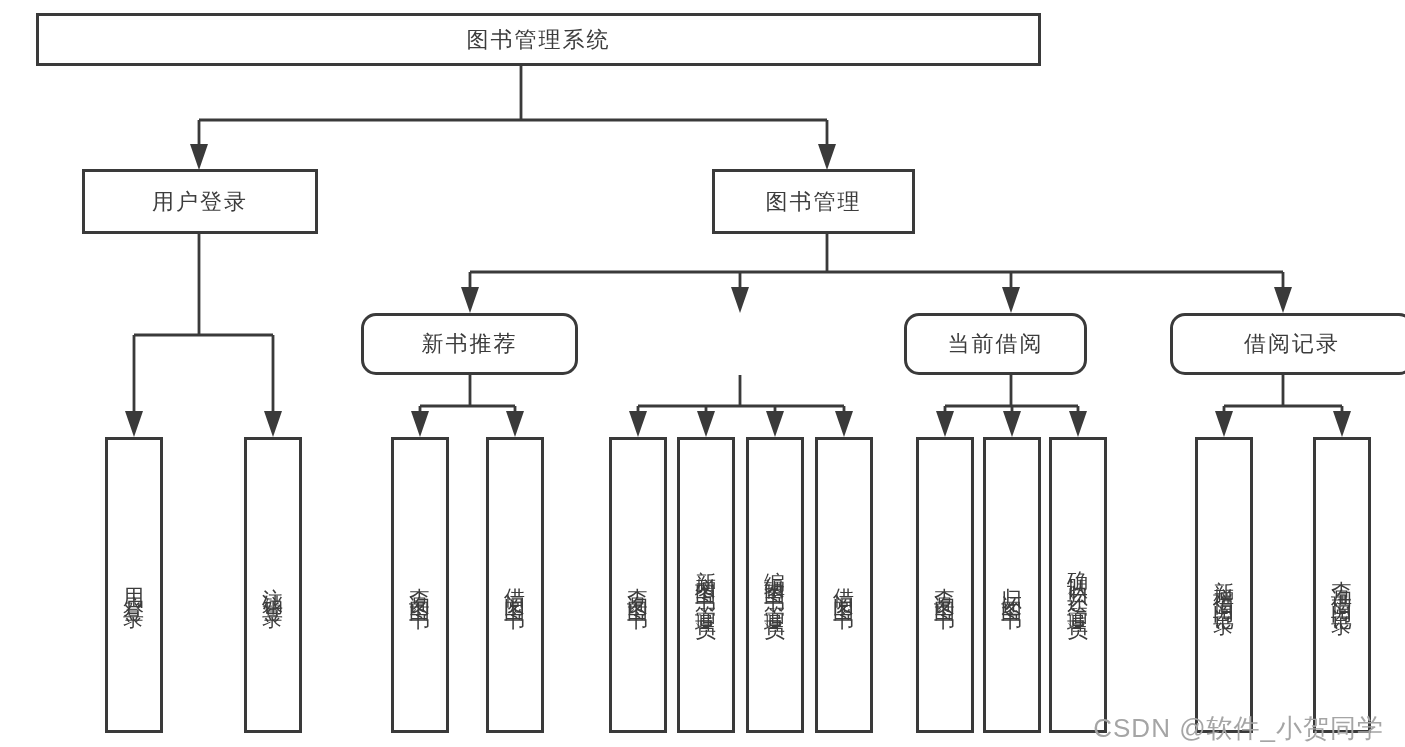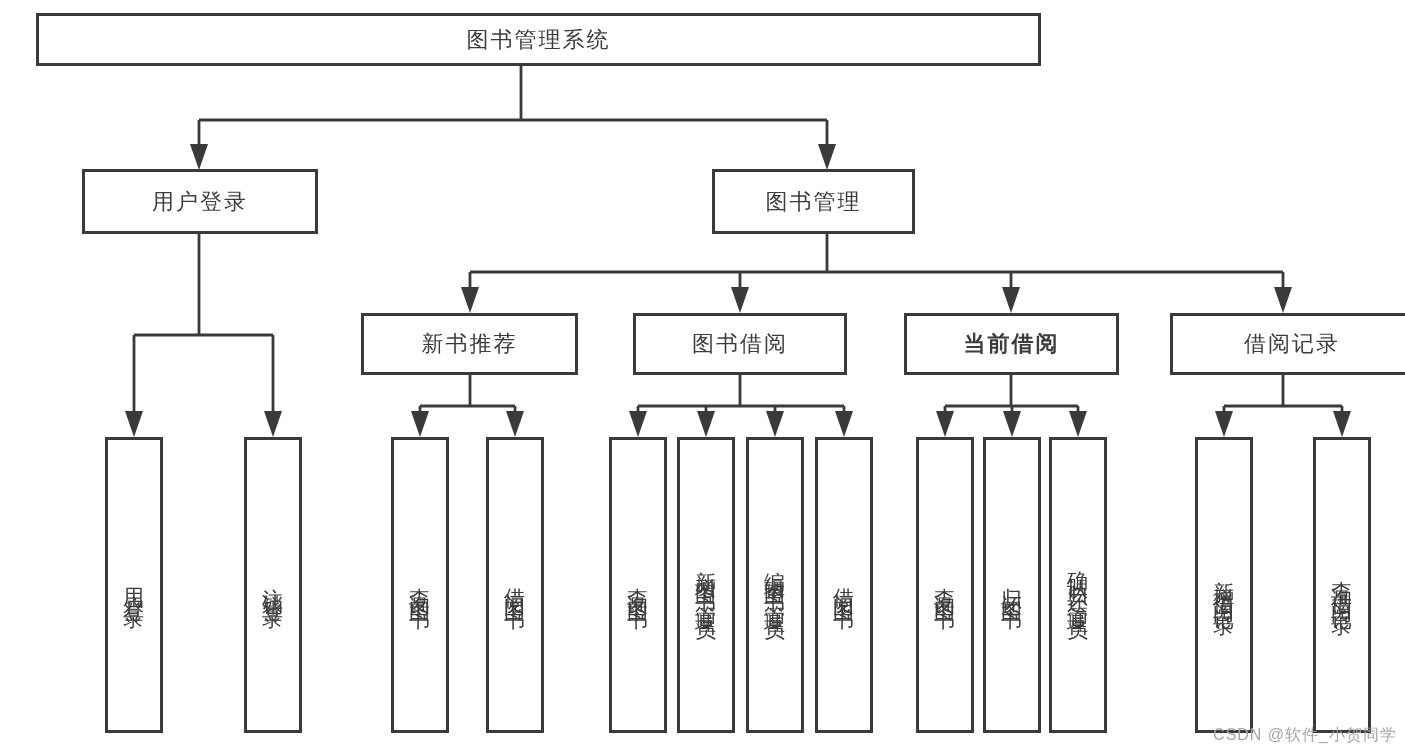--- a/index.html
+++ b/index.html
@@ -42,24 +42,24 @@
     white-space: nowrap;
     z-index: 2;
   }
 
   .node.root   { left: 36px;  top: 13px;  width: 1005px; height: 53px; }
 
   .node.lvl1   { top: 169px; height: 65px; }
   .node.user   { left: 82px;  width: 236px; }
   .node.book   { left: 712px; width: 203px; }
 
-  .node.group  { top: 313px; height: 62px; }
+  .node.group  { top: 313px; height: 62px; border-radius: 15px; }
   .node.g0 { left: 361px;  width: 217px; }
   .node.g1 { left: 633px;  width: 214px; }
-  .node.g2 { left: 904px;  width: 215px; font-weight: bold; }
+  .node.g2 { left: 904px;  width: 183px; }
   .node.g3 { left: 1170px; width: 244px; }
 
   .node.leaf {
     top: 437px;
     width: 58px;
     height: 296px;
     font-size: 21px;
   }
   .leaf .vtext {
     writing-mode: vertical-rl;
@@ -78,23 +78,23 @@
   .leaf.b2 { left: 746px; }
   .leaf.b3 { left: 815px; }
   .leaf.c0 { left: 916px; }
   .leaf.c1 { left: 983px; }
   .leaf.c2 { left: 1049px; }
   .leaf.d0 { left: 1195px; }
   .leaf.d1 { left: 1313px; }
 
   .watermark {
     position: absolute;
-    right: 8px;
+    right: 21px;
     bottom: 1px;
-    font-size: 16px;
+    font-size: 26px;
     color: var(--watermark);
     letter-spacing: 1px;
     z-index: 5;
   }
 </style>
 </head>
 <body>
 
 <div class="stage">
 
@@ -181,23 +181,20 @@
   <div class="node lvl1 user">
     <span>用户登录</span>
   </div>
   <div class="node lvl1 book">
     <span>图书管理</span>
   </div>
 
   <div class="node group g0">
     <span>新书推荐</span>
   </div>
-  <div class="node group g1">
-    <span>图书借阅</span>
-  </div>
   <div class="node group g2">
     <span>当前借阅</span>
   </div>
   <div class="node group g3">
     <span>借阅记录</span>
   </div>
 
   <div class="node leaf u0">
     <span class="vtext">用户登录</span>
   </div>

